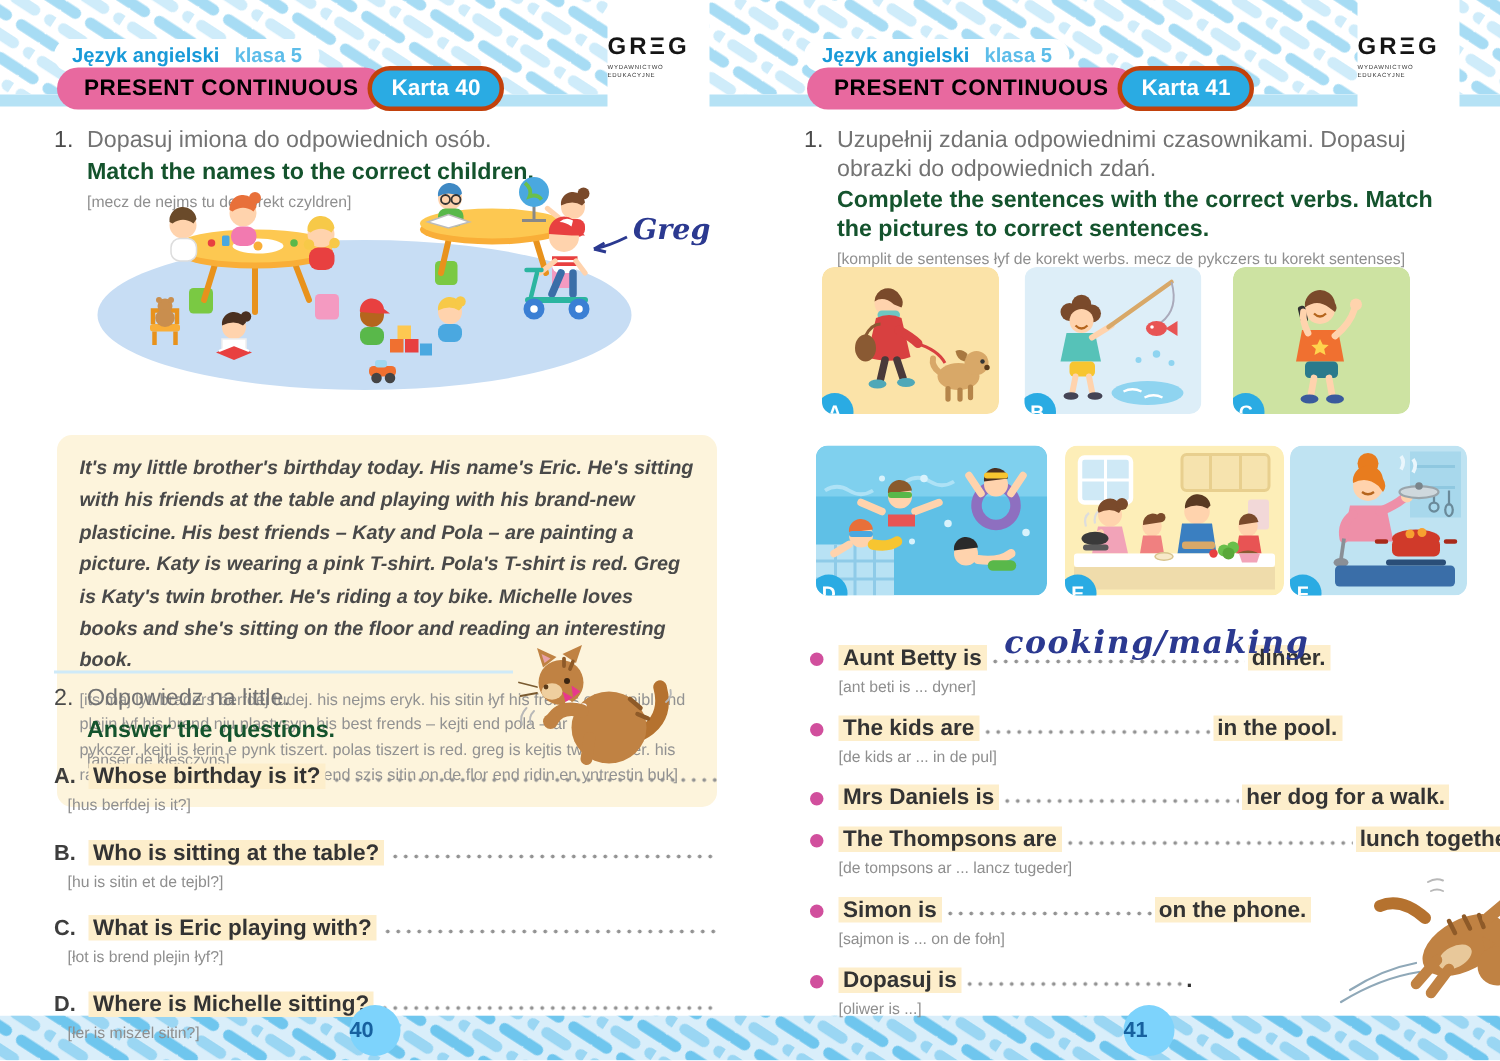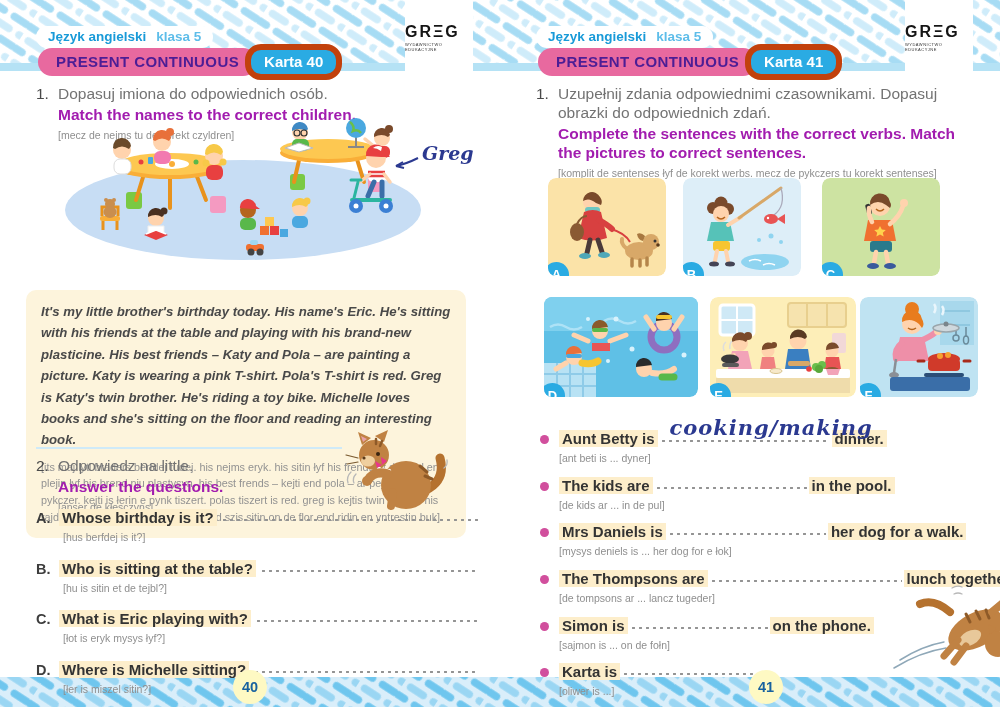--- a/index.html
+++ b/index.html
@@ -10,65 +10,65 @@
   
   .band-strip { top:63px; left:0; width:1000px; height:8px; background:#b5e2f5; }
   .logo-box { top:0; width:68px; height:76px; background:#fff; text-align:left; box-sizing:border-box; padding-top:24px; }
   .logo-main { font-weight:900; font-size:16px; letter-spacing:2px; color:#151515; line-height:1; }
   .logo-tag  { font-size:4px; letter-spacing:0.5px; color:#333; margin-top:2px; }
 
   .badge { top:26px; background:#fff; border-radius:12px; padding:3px 12px 4px; font-size:13.5px; font-weight:bold; white-space:nowrap; z-index:3; }
   .badge .subj { color:#189ad8; }
   .badge .grade { color:#5ebde9; margin-left:10px; }
   .pills { top:44px; display:flex; align-items:center; z-index:3; }
-  .pill-topic { background:#e8699f; color:#4c1d95; font-weight:bold; font-size:15px; letter-spacing:0.4px; padding:5px 18px 6px; border-radius:14px; z-index:1; white-space:nowrap; }
-  .pill-card  { background:#2aabe3; color:#fff; font-weight:bold; font-size:15px; padding:3px 13px 4px; border-radius:16px; border:6px solid #c2410c; margin-left:-12px; z-index:2; white-space:nowrap; }
+  .pill-topic { background:#e8699f; color:#000000; font-weight:bold; font-size:15px; letter-spacing:0.4px; padding:5px 18px 6px; border-radius:14px; z-index:1; white-space:nowrap; }
+  .pill-card  { background:#2aabe3; color:#fff; font-weight:bold; font-size:15px; padding:3px 13px 4px; border-radius:16px; border:3px solid #c2410c; margin-left:-12px; z-index:2; white-space:nowrap; }
 
   
   .task { font-size:15.5px; line-height:19px; }
   .tnum { position:absolute; left:-22px; top:0; color:#4a4a4a; }
   .task-pl { color:#737373; }
-  .task-en { font-weight:bold; color:#a21caf; margin-top:2px; }
+  .task-en { font-weight:bold; color:#14532d; margin-top:2px; }
   .ph { color:#8f8f8f; font-size:10.5px; margin-top:4px; line-height:1.4; }
 
   
   .storybox { background:#fdf4dc; border-radius:10px; padding:11px 15px 12px; width:440px; box-sizing:border-box; }
   .story-en { font-style:italic; font-weight:bold; font-size:13.2px; line-height:1.62; color:#494949; }
   .story-ph { color:#929292; font-size:10.8px; line-height:1.55; margin-top:8px; }
 
   .divider { height:2px; background:#cfeaf8; }
 
   
   .qs { width:442px; }
   .q { margin-bottom:15px; }
   .q-line { display:flex; align-items:flex-end; }
   .q-letter { width:23px; font-size:14.5px; font-weight:bold; color:#3d3d3d; flex:none; }
   .hl { background:#fdeecb; font-weight:bold; font-size:15px; color:#333; padding:0 3px; white-space:nowrap; }
   .dots { height:6px; background-image:radial-gradient(circle, #939393 1.1px, transparent 1.5px);
           background-size:7px 6px; background-repeat:repeat-x; background-position:left 60%; }
   .q-line .dots { flex:1; margin:0 0 3px 4px; }
-  .q-ph { margin-left:27px; }
+  .q-ph { margin-left:9px; }
 
   
   .sent { display:flex; margin-bottom:11px; }
   .bullet { width:9px; height:9px; border-radius:50%; background:#d14f9d; margin:5px 10px 0 0; flex:none; }
   .sent-line { display:flex; align-items:flex-end; }
   .sent .dots { display:inline-block; margin:0 2px 3px; position:relative; }
   .w1{width:170px}.w2{width:152px}.w3{width:158px}.w4{width:192px}.w5{width:138px}.w6{width:146px}
   .script { font-family:"DejaVu Serif", serif; font-style:italic; font-weight:bold; color:#2b3990;
             font-size:21px; position:absolute; left:10px; top:-23px; white-space:nowrap; letter-spacing:1px; }
   .end-dot { font-weight:bold; font-size:15px; color:#333; }
 
   
   .pic-card { border-radius:8px; overflow:hidden; }
   .pic-letter { position:absolute; width:25px; height:25px; border-radius:50%; background:#2aabe3; color:#fff;
                 font-weight:bold; font-size:13px; text-align:center; line-height:25px; }
 
-  .page-circle { width:34px; height:34px; border-radius:50%; background:#fef9c3; color:#17619f;
-                 font-weight:bold; font-size:14.5px; text-align:center; line-height:34px; top:670px; z-index:4; }
+  .page-circle { width:34px; height:34px; border-radius:50%; background:#7dd3fc; color:#17619f;
+                 font-weight:bold; font-size:14.5px; line-height:34px; top:670px; z-index:4; }
 
   .greg-label { font-family:"DejaVu Serif", serif; font-style:italic; font-weight:bold; color:#2b3990; font-size:19px; }
 </style>
 </head>
 <body>
 
 <svg class="abs" style="top:0;left:0" width="1000" height="63">
   <defs>
     <pattern id="dash1" width="38" height="26" patternUnits="userSpaceOnUse" patternTransform="rotate(33)">
       <line x1="-6" y1="6" x2="44" y2="6" stroke="#a7dcf4" stroke-width="7.5" stroke-linecap="round" stroke-dasharray="15 12"></line>
@@ -213,21 +213,21 @@
       <circle cx="318" cy="90" r="2.5" fill="#fff"></circle>
     <circle cx="348" cy="90" r="7" fill="#3b7fd4"></circle>
       <circle cx="348" cy="90" r="2.5" fill="#fff"></circle>
 
     <path d="M380 42 Q368 48 358 50" stroke="#2b3990" stroke-width="2" fill="none"></path>
     <path d="M358 50 l7 -4 M358 50 l8 2" stroke="#2b3990" stroke-width="2" fill="none"></path>
   </svg>
   <span class="abs greg-label" style="left:384px;top:26px">Greg</span>
 </div>
 
-<div class="abs storybox" style="left:26px;top:290px">
+<div class="abs storybox" style="left:38px;top:290px">
   <div class="story-en">It's my little brother's birthday today. His name's Eric. He's sitting with his friends at the table and playing with his brand-new plasticine. His best friends – Katy and Pola – are painting a picture. Katy is wearing a pink T-shirt. Pola's T-shirt is red. Greg is Katy's twin brother. He's riding a toy bike. Michelle loves books and she's sitting on the floor and reading an interesting book.</div>
   <div class="story-ph">[its maj lytl braders berfdej tudej. his nejms eryk. his sitin łyf his frends et de tejbl end plejin łyf his brend nju plastysyn. his best frends – kejti end pola – ar pejntin e pykczer. kejti is łerin e pynk tiszert. polas tiszert is red. greg is kejtis twin brader. his rajdin e toj bajk. miszel laws buks end szis sitin on de flor end ridin en yntrestin buk]</div>
 </div>
 
 <div class="abs divider" style="left:36px;top:447px;width:306px"></div>
 
 <div class="abs task" style="left:58px;top:456px;width:270px">
   <span class="tnum">2.</span>
   <div class="task-pl">Odpowiedz na little.</div>
   <div class="task-en">Answer the questions.</div>
@@ -277,21 +277,21 @@
       <span class="dots"></span>
     </div>
     <div class="ph q-ph">[hu is sitin et de tejbl?]</div>
   </div>
   <div class="q">
     <div class="q-line">
       <span class="q-letter">C.</span>
       <span class="hl">What is Eric playing with?</span>
       <span class="dots"></span>
     </div>
-    <div class="ph q-ph">[łot is eryk mysys łyf?]</div>
+    <div class="ph q-ph">[łot is brend plejin łyf?]</div>
   </div>
   <div class="q">
     <div class="q-line">
       <span class="q-letter">D.</span>
       <span class="hl">Where is Michelle sitting?</span>
       <span class="dots"></span>
     </div>
     <div class="ph q-ph">[łer is miszel sitin?]</div>
   </div>
 </div>
@@ -515,21 +515,20 @@
   </div>
 
   <div class="sent">
     <span class="bullet"></span>
     <div>
       <div class="sent-line">
         <span class="hl">Mrs Daniels is</span>
         <span class="dots w3"></span>
         <span class="hl">her dog for a walk.</span>
       </div>
-      <div class="ph">[mysys deniels is ... her dog for e łok]</div>
     </div>
   </div>
 
   <div class="sent">
     <span class="bullet"></span>
     <div>
       <div class="sent-line">
         <span class="hl">The Thompsons are</span>
         <span class="dots w4"></span>
         <span class="hl">lunch together.</span>
@@ -547,21 +546,21 @@
         <span class="hl">on the phone.</span>
       </div>
       <div class="ph">[sajmon is ... on de fołn]</div>
     </div>
   </div>
 
   <div class="sent">
     <span class="bullet"></span>
     <div>
       <div class="sent-line">
-        <span class="hl">Karta is</span>
+        <span class="hl">Dopasuj is</span>
         <span class="dots w6"></span>
         <span class="end-dot">.</span>
       </div>
       <div class="ph">[oliwer is ...]</div>
     </div>
   </div>
 </div>
 
 <svg class="abs" style="left:892px;top:582px" width="108" height="92" viewBox="0 0 108 92">
   <g stroke-linecap="round">

